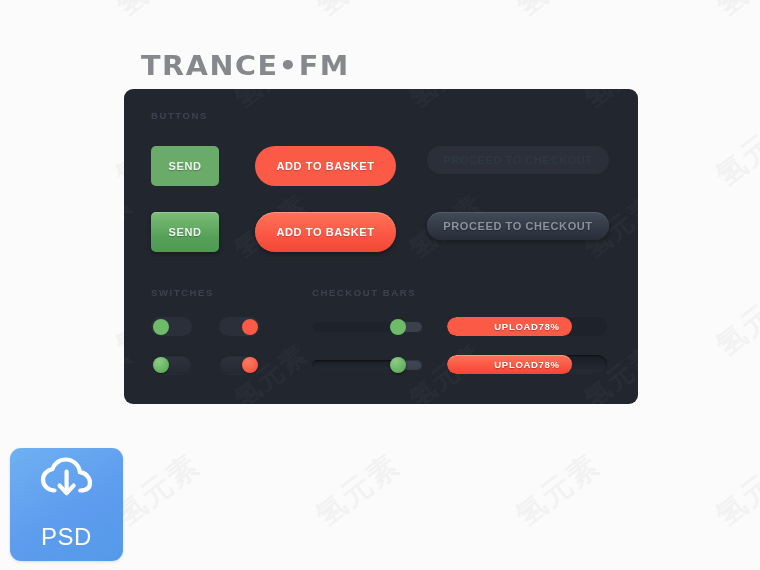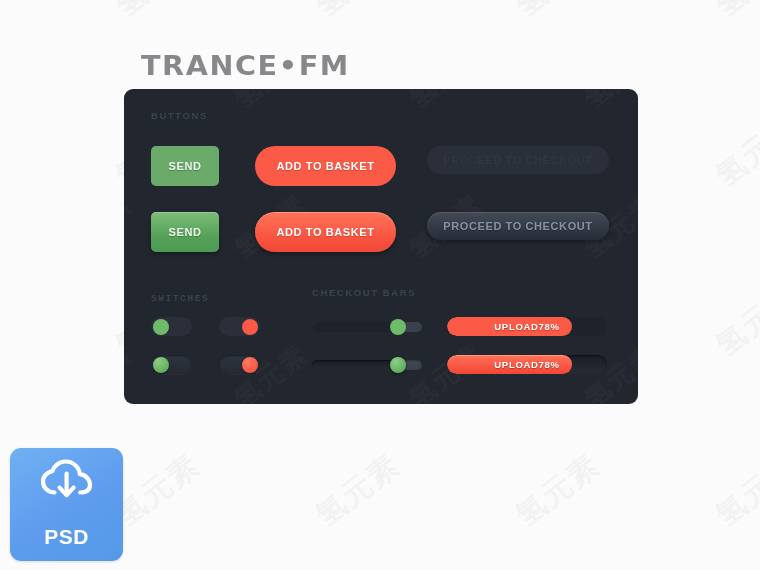--- a/index.html
+++ b/index.html
@@ -260,22 +260,22 @@
     z-index: 12;
     display: flex;
     flex-direction: column;
     align-items: center;
     justify-content: center;
     box-shadow: 0 1px 3px rgba(0,0,0,0.12);
     cursor: pointer;
   }
   #psd-badge svg { display: block; margin-top: -2px; }
   #psd-label {
-    font-size: 21px;
-    font-weight: 700;
+    font-size: 24px;
+    font-weight: 400;
     color: #ffffff;
     letter-spacing: 0.5px;
     margin-top: 24px;
   }
 </style>
 </head>
 <body>
 
 <div id="watermarks">
     <div class="wm wm-light" style="left: -90px; top: -40px; font-size: 30px;">氢元素</div>
@@ -312,21 +312,21 @@
       <div class="wm wm-dark" style="left: 105px; top: 120px; font-size: 26px;">氢元素</div>
       <div class="wm wm-dark" style="left: 280px; top: 120px; font-size: 26px;">氢元素</div>
       <div class="wm wm-dark" style="left: 455px; top: 120px; font-size: 26px;">氢元素</div>
       <div class="wm wm-dark" style="left: -70px; top: 270px; font-size: 26px;">氢元素</div>
       <div class="wm wm-dark" style="left: 105px; top: 270px; font-size: 26px;">氢元素</div>
       <div class="wm wm-dark" style="left: 280px; top: 270px; font-size: 26px;">氢元素</div>
       <div class="wm wm-dark" style="left: 455px; top: 270px; font-size: 26px;">氢元素</div>
     </div>
 
   <div class="section-label" style="left:27px; top:21px;">BUTTONS</div>
-  <div class="section-label" style="left:27px; top:204px;font-family:Liberation Mono, monospace;">SWITCHES</div>
+  <div class="section-label" style="left:27px; top:198px;">SWITCHES</div>
   <div class="section-label" style="left:188px; top:198px;">CHECKOUT BARS</div>
 
   <div class="btn btn-send flat" style="left:27px; top:57px;">SEND</div>
   <div class="btn btn-basket flat" style="left:131px; top:57px;">ADD TO BASKET</div>
   <div class="btn btn-checkout flat" style="left:303px; top:57px;">PROCEED TO CHECKOUT</div>
 
   <div class="btn btn-send grad" style="left:27px; top:123px;">SEND</div>
   <div class="btn btn-basket grad" style="left:131px; top:123px;">ADD TO BASKET</div>
   <div class="btn btn-checkout grad" style="left:303px; top:123px;">PROCEED TO CHECKOUT</div>
 

